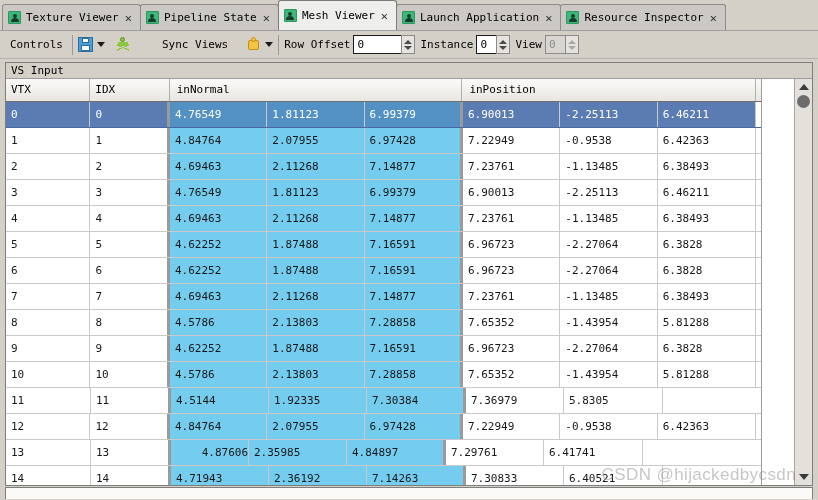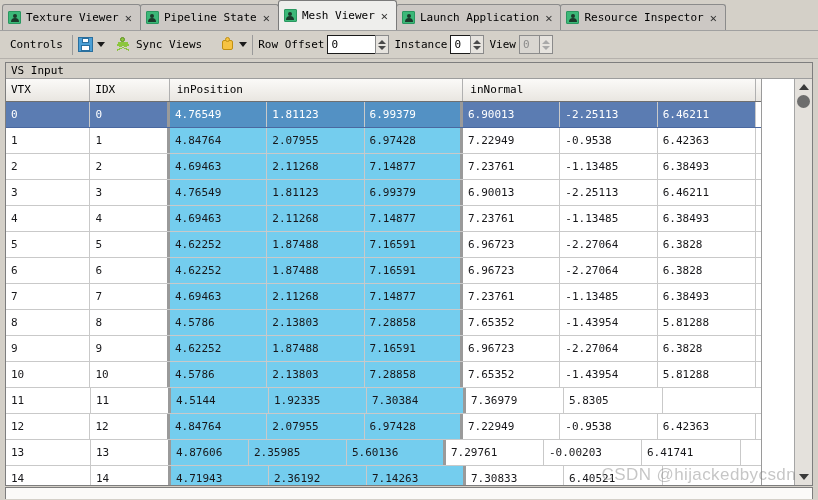--- a/index.html
+++ b/index.html
@@ -474,21 +474,21 @@
 
     <div class="tb-btn">
       <span class="ico-save"></span>
     </div>
     <div class="tb-btn">
       <span class="caret-down"></span>
     </div>
 
     <div class="tb-btn" style="margin-left:7px;">
       <span class="ico-person"></span>
-      <span class="tb-text" style="padding:0 0 0 3px;">Sync Views</span>
+      <span class="tb-text" style="padding:0 0 0 3px;margin-left:26px;">Sync Views</span>
     </div>
 
     <div class="tb-btn" style="margin-left:14px;">
       <span class="ico-puzzle"></span>
     </div>
     <div class="tb-btn">
       <span class="caret-down"></span>
     </div>
 
     <div class="tb-sep"></div>
@@ -521,22 +521,22 @@
     </div>
   </div>
 
   <div class="panel">
     <div class="panel-title">VS Input</div>
     <div class="grid-area">
       <div class="grid-cols">
         <div class="hdr" id="grid-header">
             <div class="hdr-cell " style="width: 85px;">VTX</div>
             <div class="hdr-cell " style="width: 80px;">IDX</div>
+            <div class="hdr-cell grp" style="width: 295px;">inNormal</div>
             <div class="hdr-cell grp" style="width: 296px;">inPosition</div>
-            <div class="hdr-cell grp" style="width: 295px;">inNormal</div>
             <div class="hdr-cell fill"></div>
           </div>
         <div class="rows" id="grid-rows">
             <div class="row selected">
               <div class="cell " style="width: 85px;">0</div>
               <div class="cell sep" style="width: 80px;">0</div>
               <div class="cell pos" style="width: 98px;">4.76549</div>
               <div class="cell pos" style="width: 98px;">1.81123</div>
               <div class="cell pos sep" style="width: 99px;">6.99379</div>
               <div class="cell " style="width: 98px;">6.90013</div>
@@ -671,25 +671,24 @@
               <div class="cell pos" style="width: 98px;">2.07955</div>
               <div class="cell pos sep" style="width: 99px;">6.97428</div>
               <div class="cell " style="width: 98px;">7.22949</div>
               <div class="cell " style="width: 98px;">-0.9538</div>
               <div class="cell " style="width: 99px;">6.42363</div>
               <div class="cell fill"></div>
             </div>
             <div class="row">
               <div class="cell " style="width: 85px;">13</div>
               <div class="cell sep" style="width: 80px;">13</div>
-              <div class="cell pos" style="width: 78px;">4.87606</div>
+              <div class="cell pos" style="width: 78px; text-align: right;">4.87606</div>
               <div class="cell pos" style="width: 98px;">2.35985</div>
-              <div class="cell pos sep" style="width: 99px;">5.60136</div>
+              <div class="cell pos sep" style="width: 99px;">4.84897</div>
               <div class="cell " style="width: 98px;">7.29761</div>
-              <div class="cell " style="width: 98px;">-0.00203</div>
               <div class="cell " style="width: 99px;">6.41741</div>
               <div class="cell fill"></div>
             </div>
             <div class="row">
               <div class="cell " style="width: 85px;">14</div>
               <div class="cell sep" style="width: 80px;">14</div>
               <div class="cell pos" style="width: 98px;">4.71943</div>
               <div class="cell pos" style="width: 98px;">2.36192</div>
               <div class="cell pos sep" style="width: 99px;">7.14263</div>
               <div class="cell " style="width: 98px;">7.30833</div>

